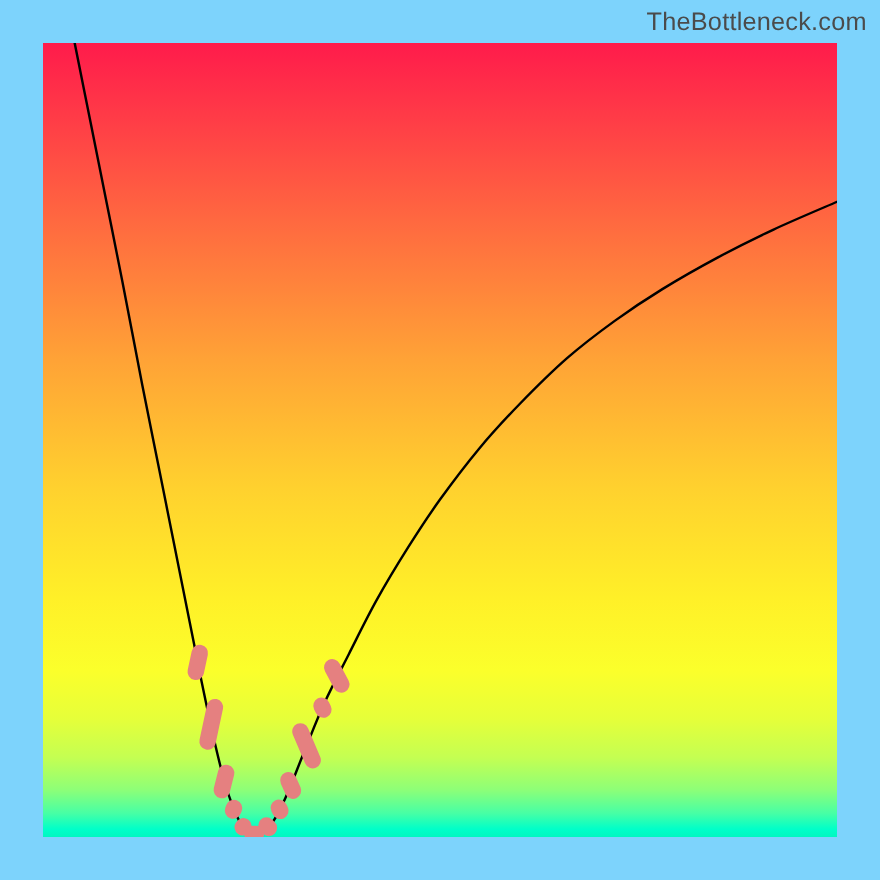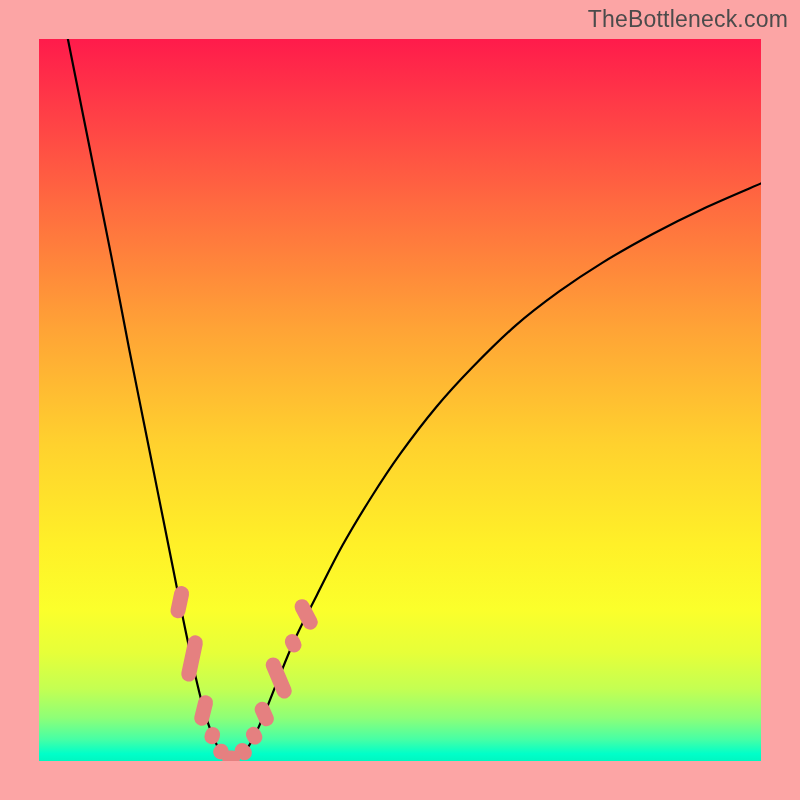--- a/index.html
+++ b/index.html
@@ -10,21 +10,21 @@
     background: #000;
     overflow: hidden;
     font-family: Arial, Helvetica, sans-serif;
   }
   .frame {
     position: absolute;
     left: 0;
     top: 0;
     width: 800px;
     height: 800px;
-    background: #fca5a5;
+    background: #7dd3fc;
   }
   .plot {
     position: absolute;
     left: 39px;
     top: 39px;
     width: 722px;
     height: 722px;
     overflow: hidden;
   }
   .gradient {

